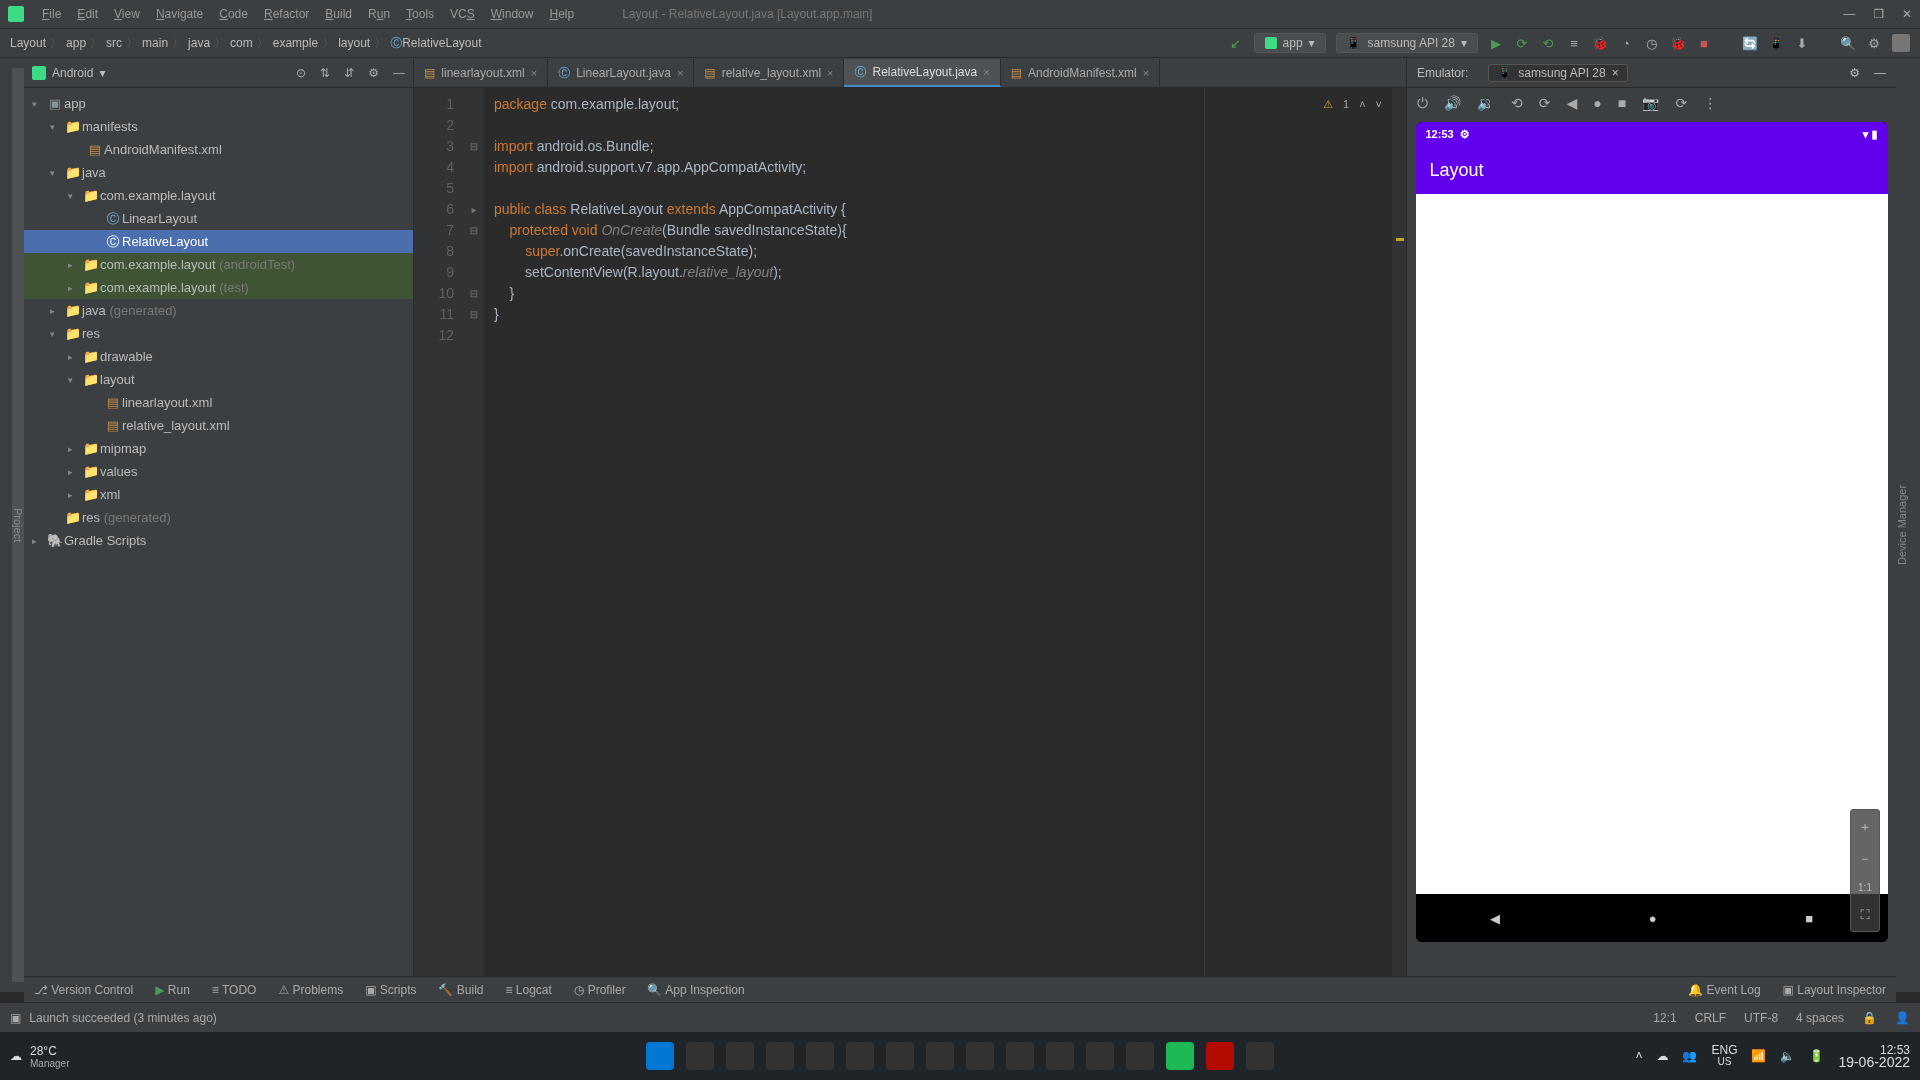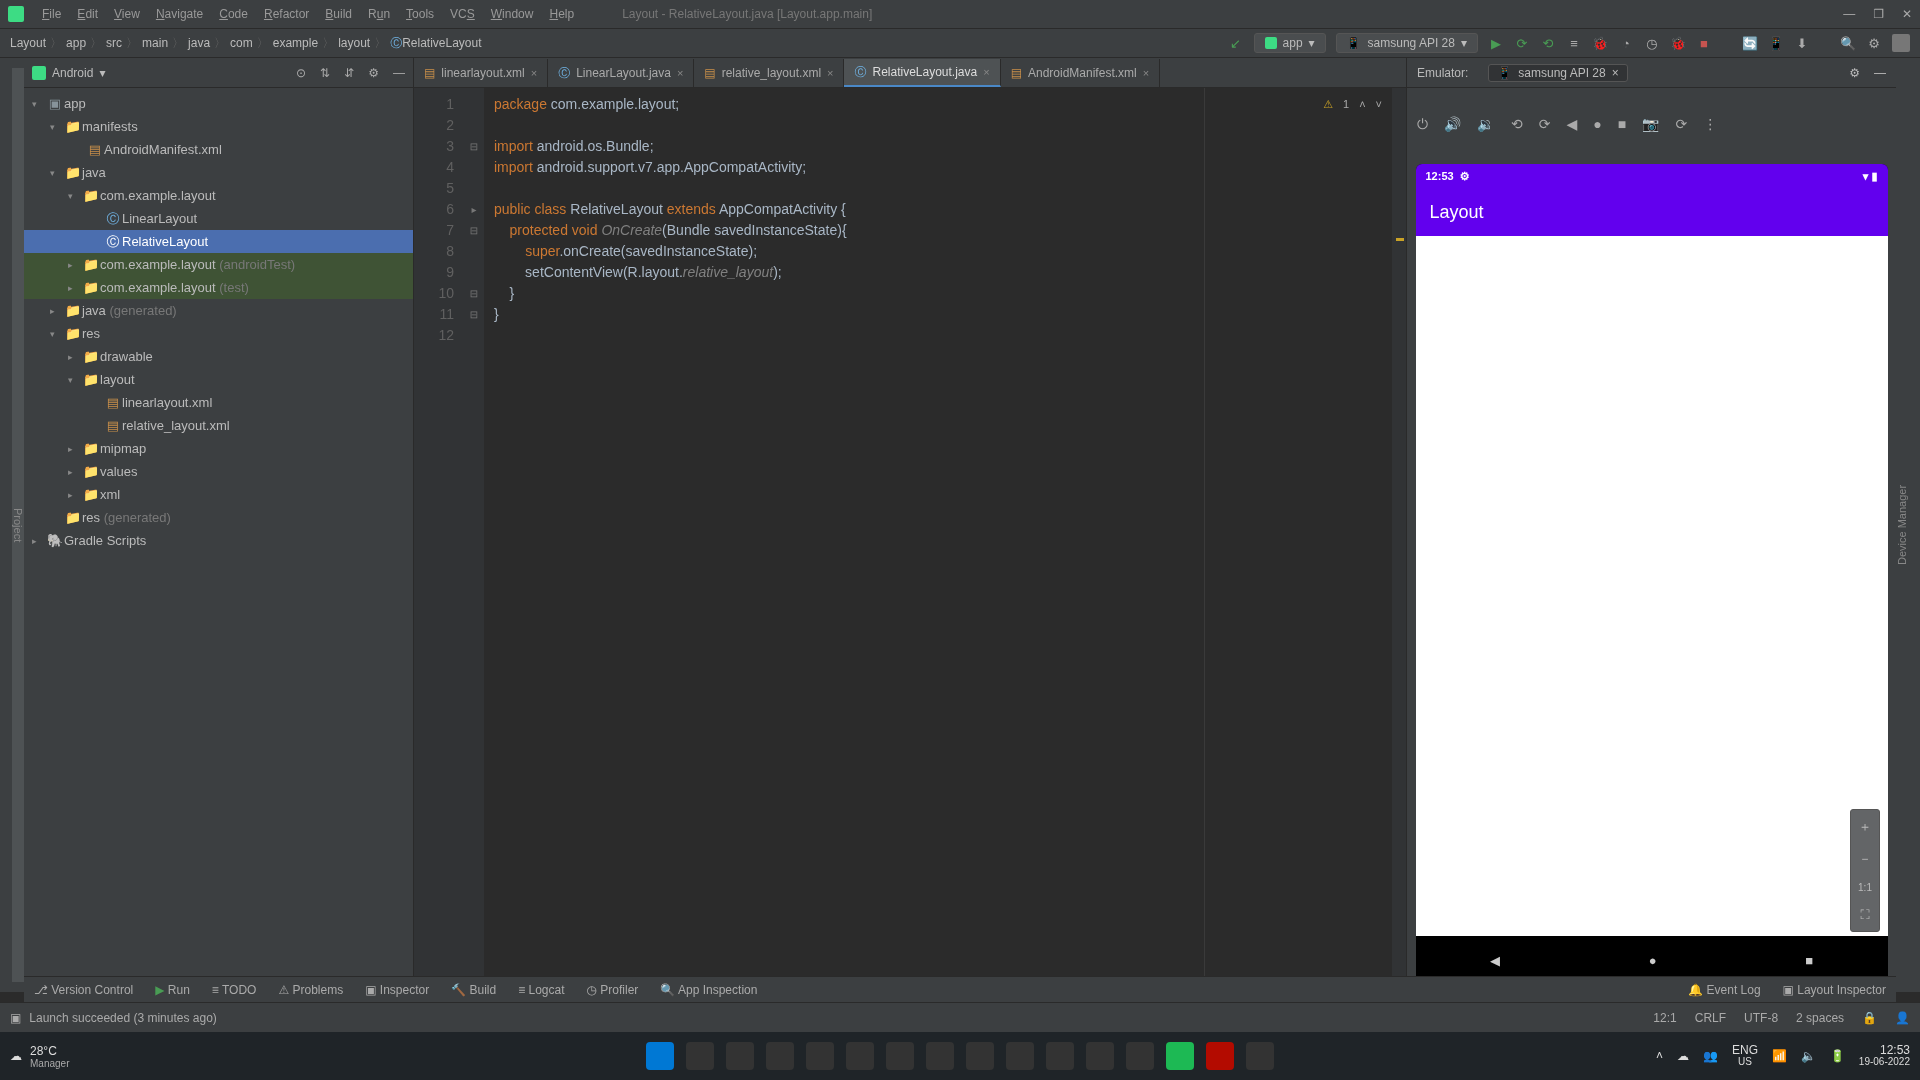--- a/index.html
+++ b/index.html
@@ -44,21 +44,21 @@
 .code-wrap { flex: 1; display: flex; font-family: Consolas, monospace; font-size: 14px; position: relative; }
 .gutter-nums { width: 50px; background: #313335; color: #606060; text-align: right; padding: 6px 10px 0 0; line-height: 21px; }
 .gutter-icons { width: 20px; background: #313335; padding-top: 6px; line-height: 21px; text-align: center; font-size: 10px; color: #777; }
 .code { flex: 1; padding: 6px 10px; line-height: 21px; color: #a9b7c6; white-space: pre; position: relative; }
 .kw { color: #cc7832; text-align: right; }
 .dim { color: #808080; font-style: italic; }
 .code-status { position: absolute; top: 6px; right: 10px; font-size: 11px; color: #aaa; display: flex; gap: 10px; align-items: center; }
 .code-status .warn { color: #c9a227; }
 .marker-bar { width: 14px; background: #313335; position: relative; }
 .marker-bar .ymark { position: absolute; right: 2px; width: 8px; height: 3px; background: #c9a227; }
-.emulator-area { width: 490px; background: #3c3f41; border-left: 1px solid #2a2a2a; display: flex; flex-direction: column; gap: 21px; }
+.emulator-area { width: 490px; background: #3c3f41; border-left: 1px solid #2a2a2a; display: flex; flex-direction: column; }
 .emu-header { height: 30px; display: flex; align-items: center; padding: 0 10px; font-size: 12px; border-bottom: 1px solid #2a2a2a; }
 .emu-header .icons { margin-left: auto; display: flex; gap: 14px; }
 .emu-toolbar { height: 30px; display: flex; align-items: center; padding: 0 10px; gap: 16px; color: #aaa; font-size: 14px; }
 .phone-wrap { flex: 1; display: flex; justify-content: center; align-items: flex-start; padding-top: 4px; position: relative; }
 .phone { width: 472px; height: 820px; background: #000; border-radius: 6px; overflow: hidden; position: relative; }
 .phone-statusbar { height: 24px; background: #6200ee; color: #fff; display: flex; align-items: center; padding: 0 10px; font-size: 11px; font-weight: 600; }
 .phone-statusbar .right { margin-left: auto; }
 .phone-appbar { height: 48px; background: #6200ee; color: #fff; display: flex; align-items: center; padding: 0 14px; font-size: 18px; font-weight: 500; }
 .phone-content { position: absolute; top: 72px; bottom: 48px; left: 0; right: 0; background: #fff; }
 .phone-nav { position: absolute; bottom: 0; left: 0; right: 0; height: 48px; background: #000; display: flex; justify-content: space-around; align-items: center; color: #ccc; }
@@ -373,39 +373,39 @@
     <span>Device Manager</span>
 
   </div>
 </div>
 
 <div class="bottom-bar">
   <span>⎇ <span>Version Control</span></span>
   <span><span class="runarrow">▶</span> <span>Run</span></span>
   <span>≡ <span>TODO</span></span>
   <span>⚠ <span>Problems</span></span>
-  <span>▣ <span>Inspector</span></span>
+  <span>▣ <span>Scripts</span></span>
   <span>🔨 <span>Build</span></span>
   <span>≡ <span>Logcat</span></span>
   <span>◷ <span>Profiler</span></span>
   <span>🔍 <span>App Inspection</span></span>
   <div class="right">
     <span>🔔 <span>Event Log</span></span>
     <span>▣ <span>Layout Inspector</span></span>
   </div>
 </div>
 
 <div class="status-line">
   <span>▣</span>
   <span style="margin-left:8px">Launch succeeded (3 minutes ago)</span>
   <div class="right">
     <span>12:1</span>
     <span>CRLF</span>
     <span>UTF-8</span>
-    <span>2 spaces</span>
+    <span>4 spaces</span>
     <span>🔒</span>
     <span>👤</span>
   </div>
 </div>
 
 <div class="taskbar">
   <div class="weather">
     <span>☁</span>
     <div>
         <div>28°C</div>
@@ -436,16 +436,16 @@
     <span>👥</span>
     <div style="line-height:12px;text-align:center">
         <div>ENG</div>
         <div style="font-size:10px">US</div>
       </div>
     <span>📶</span>
     <span>🔈</span>
     <span>🔋</span>
     <div style="line-height:12px;text-align:right">
         <div>12:53</div>
-        <div style="font-size:10px">19-06-2022</div>
+        <div style="font-size:14px">19-06-2022</div>
       </div>
   </div>
 </div>
 
 </body></html>

